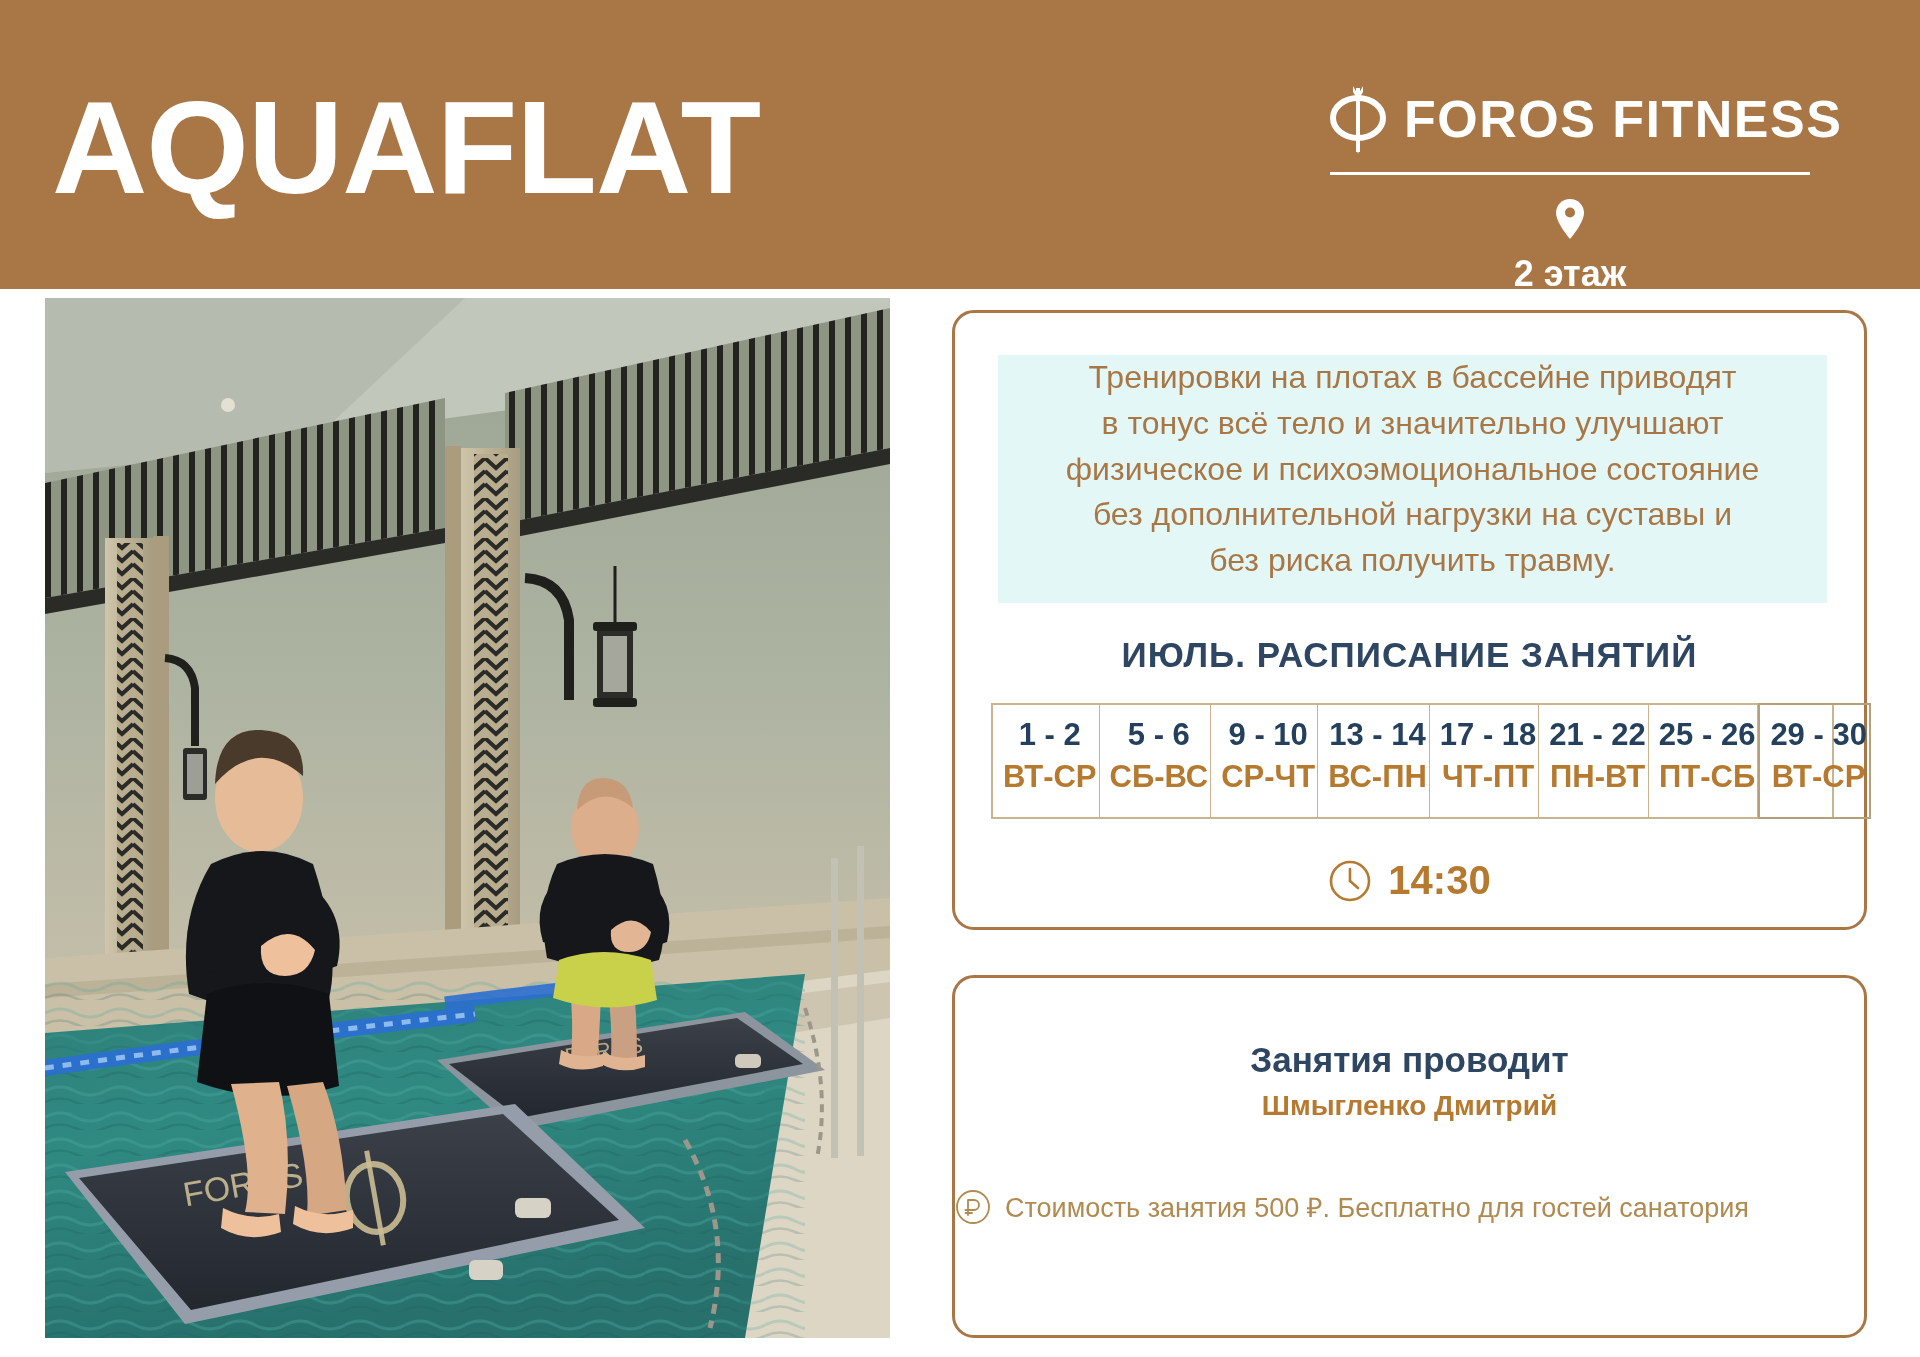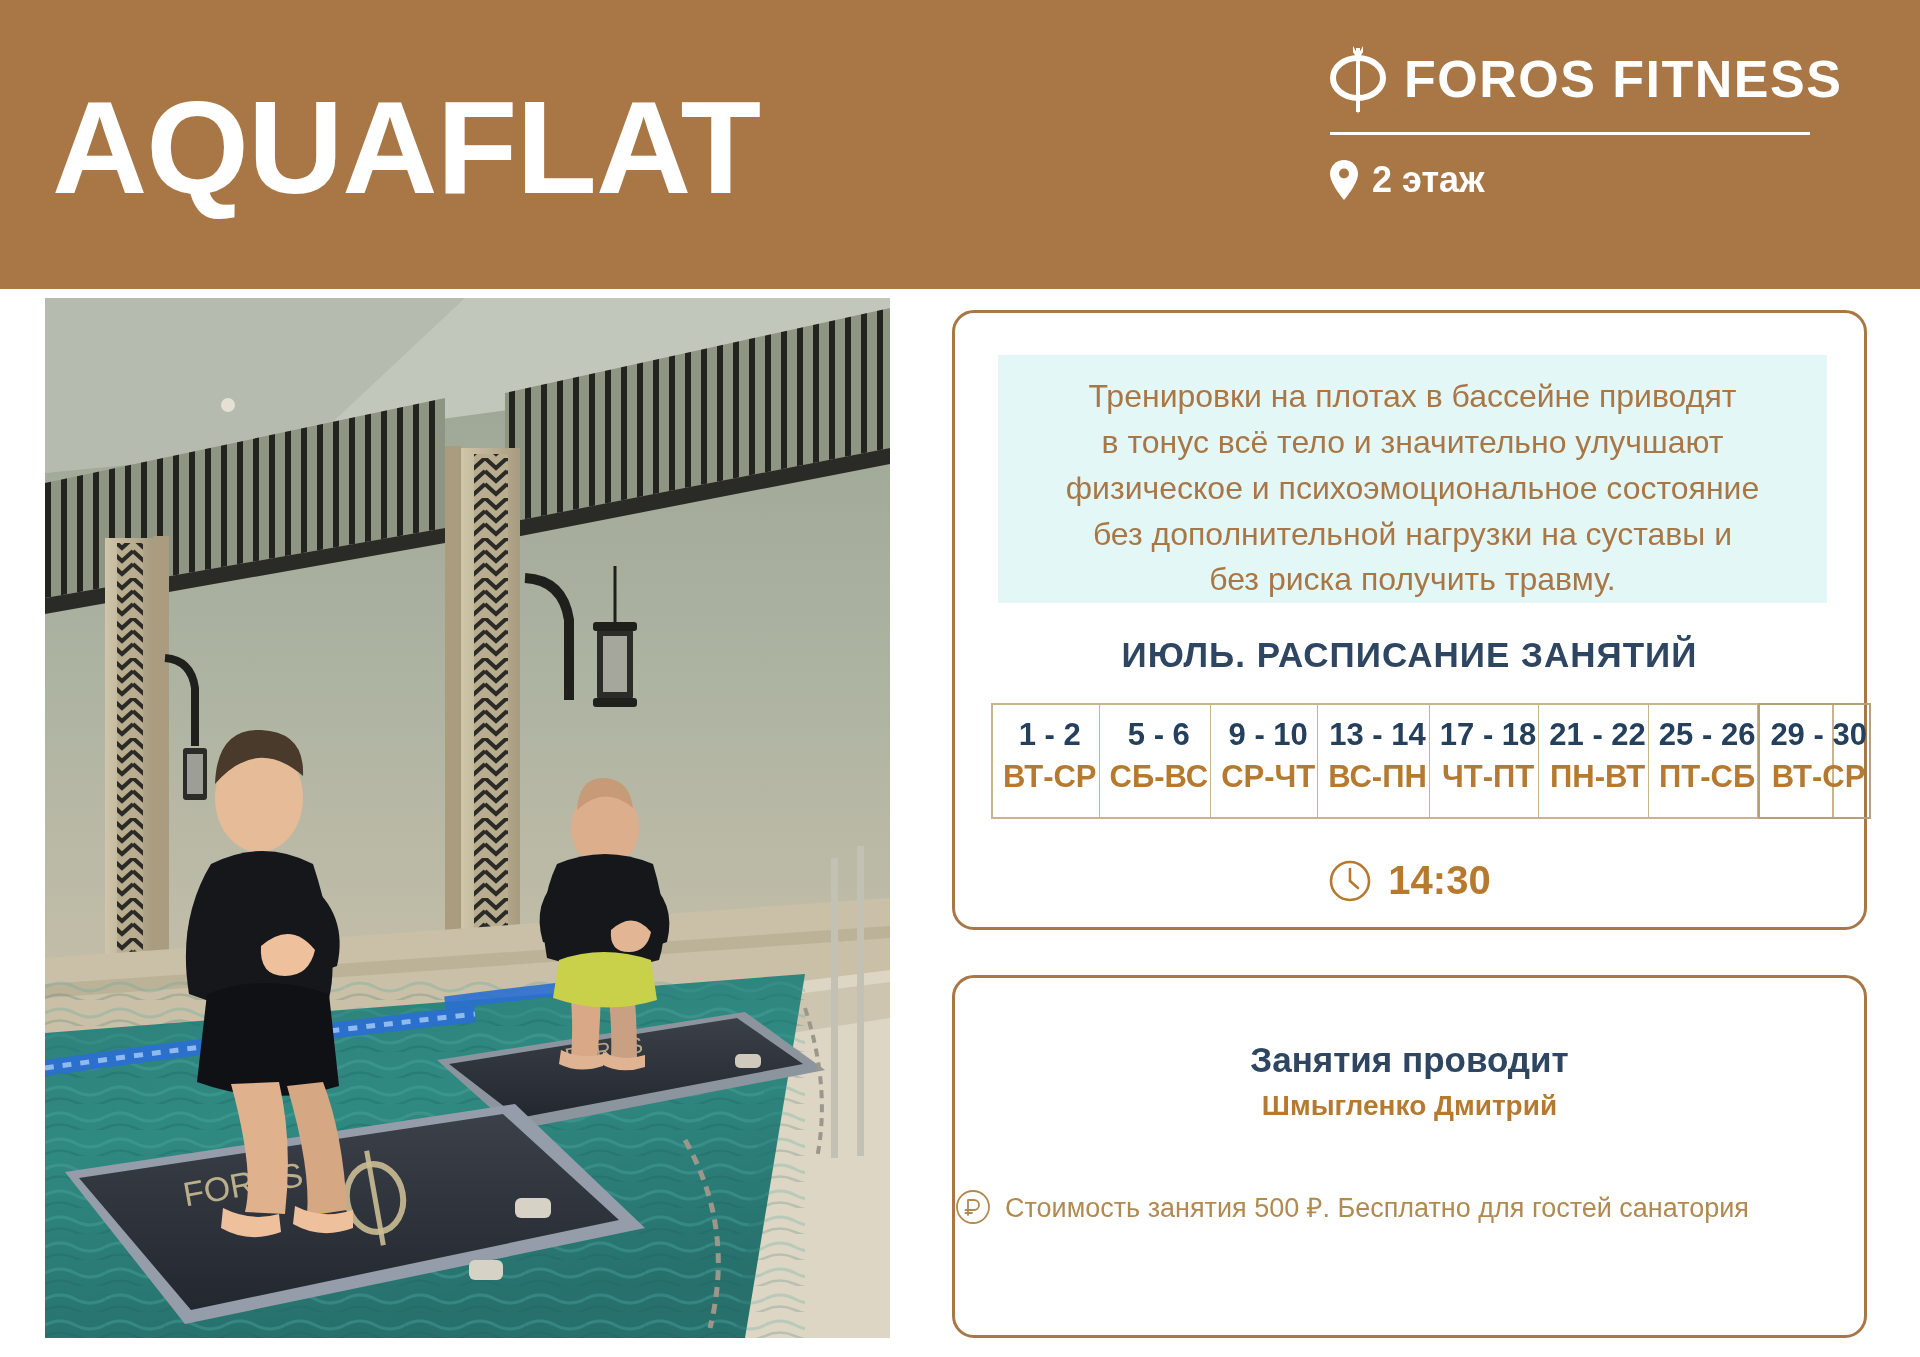--- a/index.html
+++ b/index.html
@@ -17,31 +17,31 @@
     background: #a97746;
   }
   .poster-title {
     position: absolute; left: 52px; top: 82px;
     font-size: 132px; line-height: 1;
     font-weight: 700; color: #ffffff;
     letter-spacing: -1px;
     font-family: "Liberation Sans", sans-serif;
   }
   .brand-block { position: absolute; right: 110px; top: 42px; width: 480px; }
-  .brand-row { display: flex; align-items: center; gap: 18px; justify-content: flex-start; }
+  .brand-row { display: flex; align-items: center; gap: 18px; justify-content: flex-start; margin-top: 40px; }
   .brand-mark { width: 56px; height: 74px; flex: 0 0 auto; }
   .brand-name {
     font-size: 52px; font-weight: 600; color: #ffffff;
     letter-spacing: 1.5px; white-space: nowrap;
     font-family: "Liberation Sans", sans-serif;
   }
   .brand-rule {
     margin-top: 16px; height: 3px; background: #ffffff; width: 100%;
   }
-  .floor-row { display: flex; align-items: center; gap: 14px; margin-top: 24px; }
+  .floor-row { display: flex; align-items: center; gap: 14px; margin-top: 24px; flex-direction: column; }
   .pin-icon { width: 28px; height: 40px; flex: 0 0 auto; }
   .floor-label {
     font-size: 36px; font-weight: 700; color: #ffffff;
     font-family: "Liberation Sans", sans-serif;
   }
 
   
   .photo {
     position: absolute; left: 45px; top: 298px;
     width: 845px; height: 1040px;
@@ -57,21 +57,21 @@
     border-radius: 22px;
     background: #ffffff;
   }
   .card-schedule { left: 952px; top: 310px; width: 915px; height: 620px; }
   .card-trainer  { left: 952px; top: 975px; width: 915px; height: 363px; }
 
   .intro-box {
     position: absolute; left: 43px; top: 42px;
     width: 829px; height: 248px;
     background: #e4f7f7;
-    display: flex; align-items: flex-end; justify-content: center;
+    display: flex; align-items: flex-start; justify-content: center;
   }
   .intro-text {
     text-align: center;
     font-size: 32px; line-height: 1.43;
     color: #a97746;
     font-family: "Liberation Sans", sans-serif;
     white-space: pre-line;
     padding: 0 14px;
   }
 

